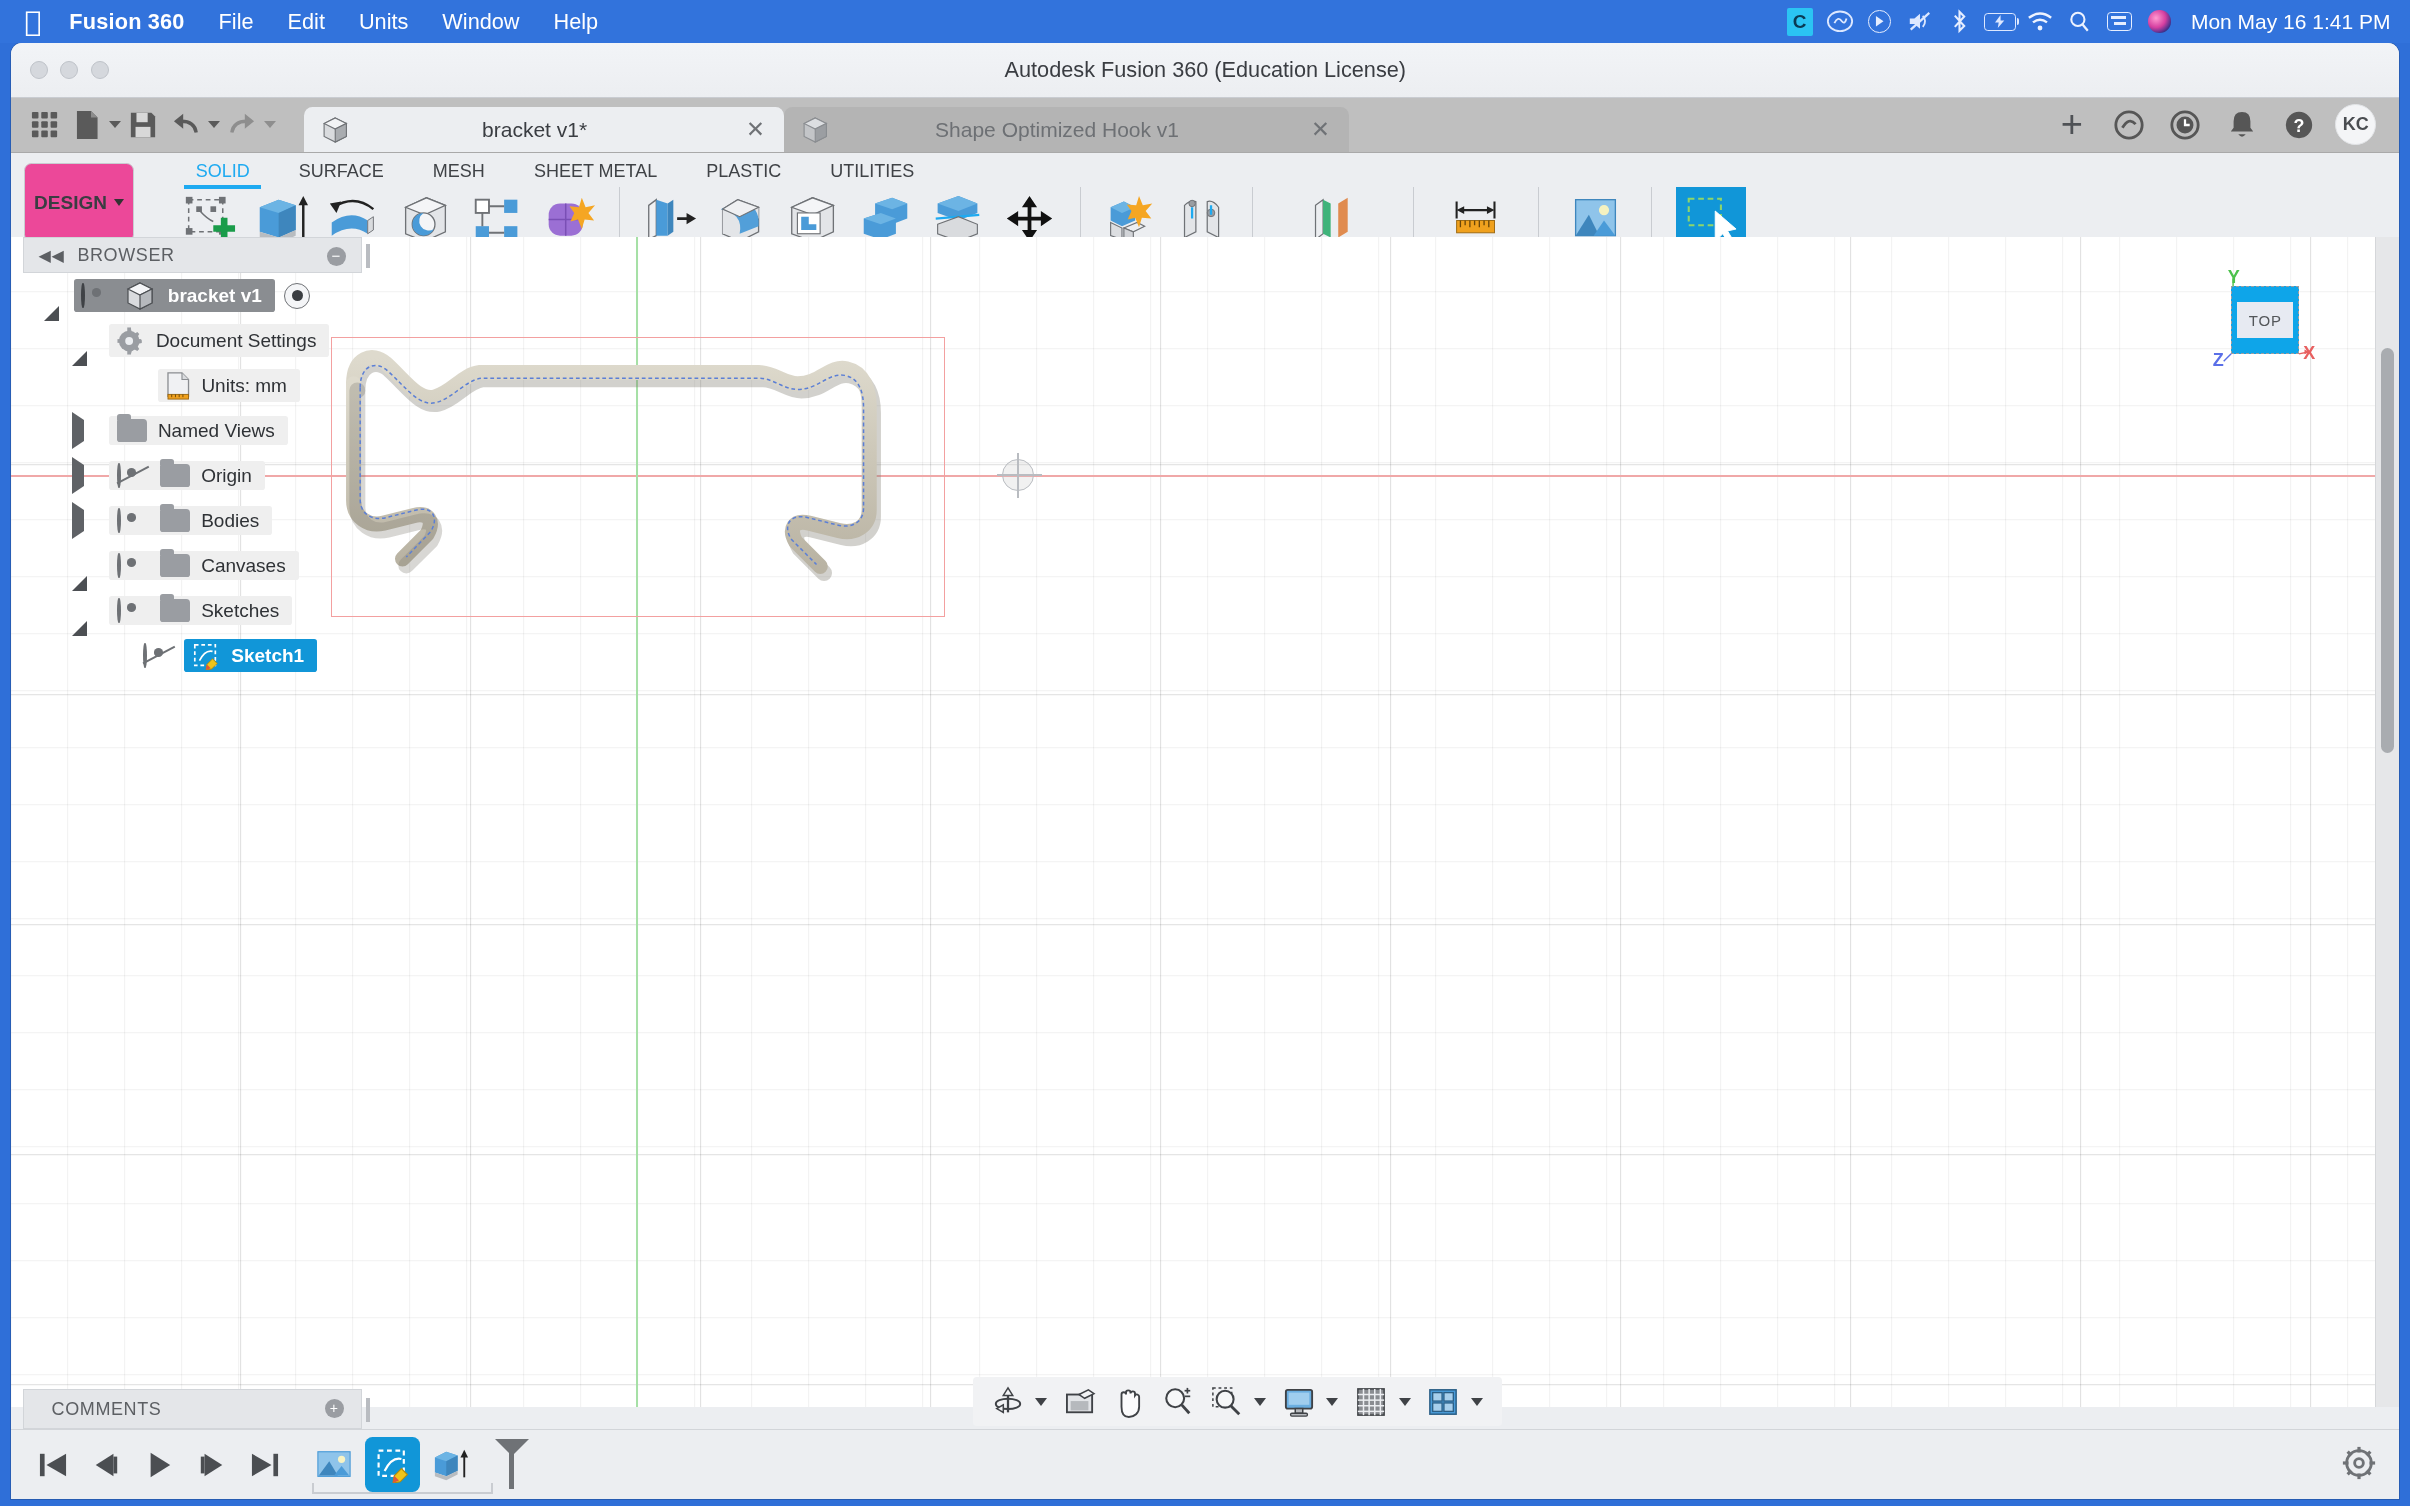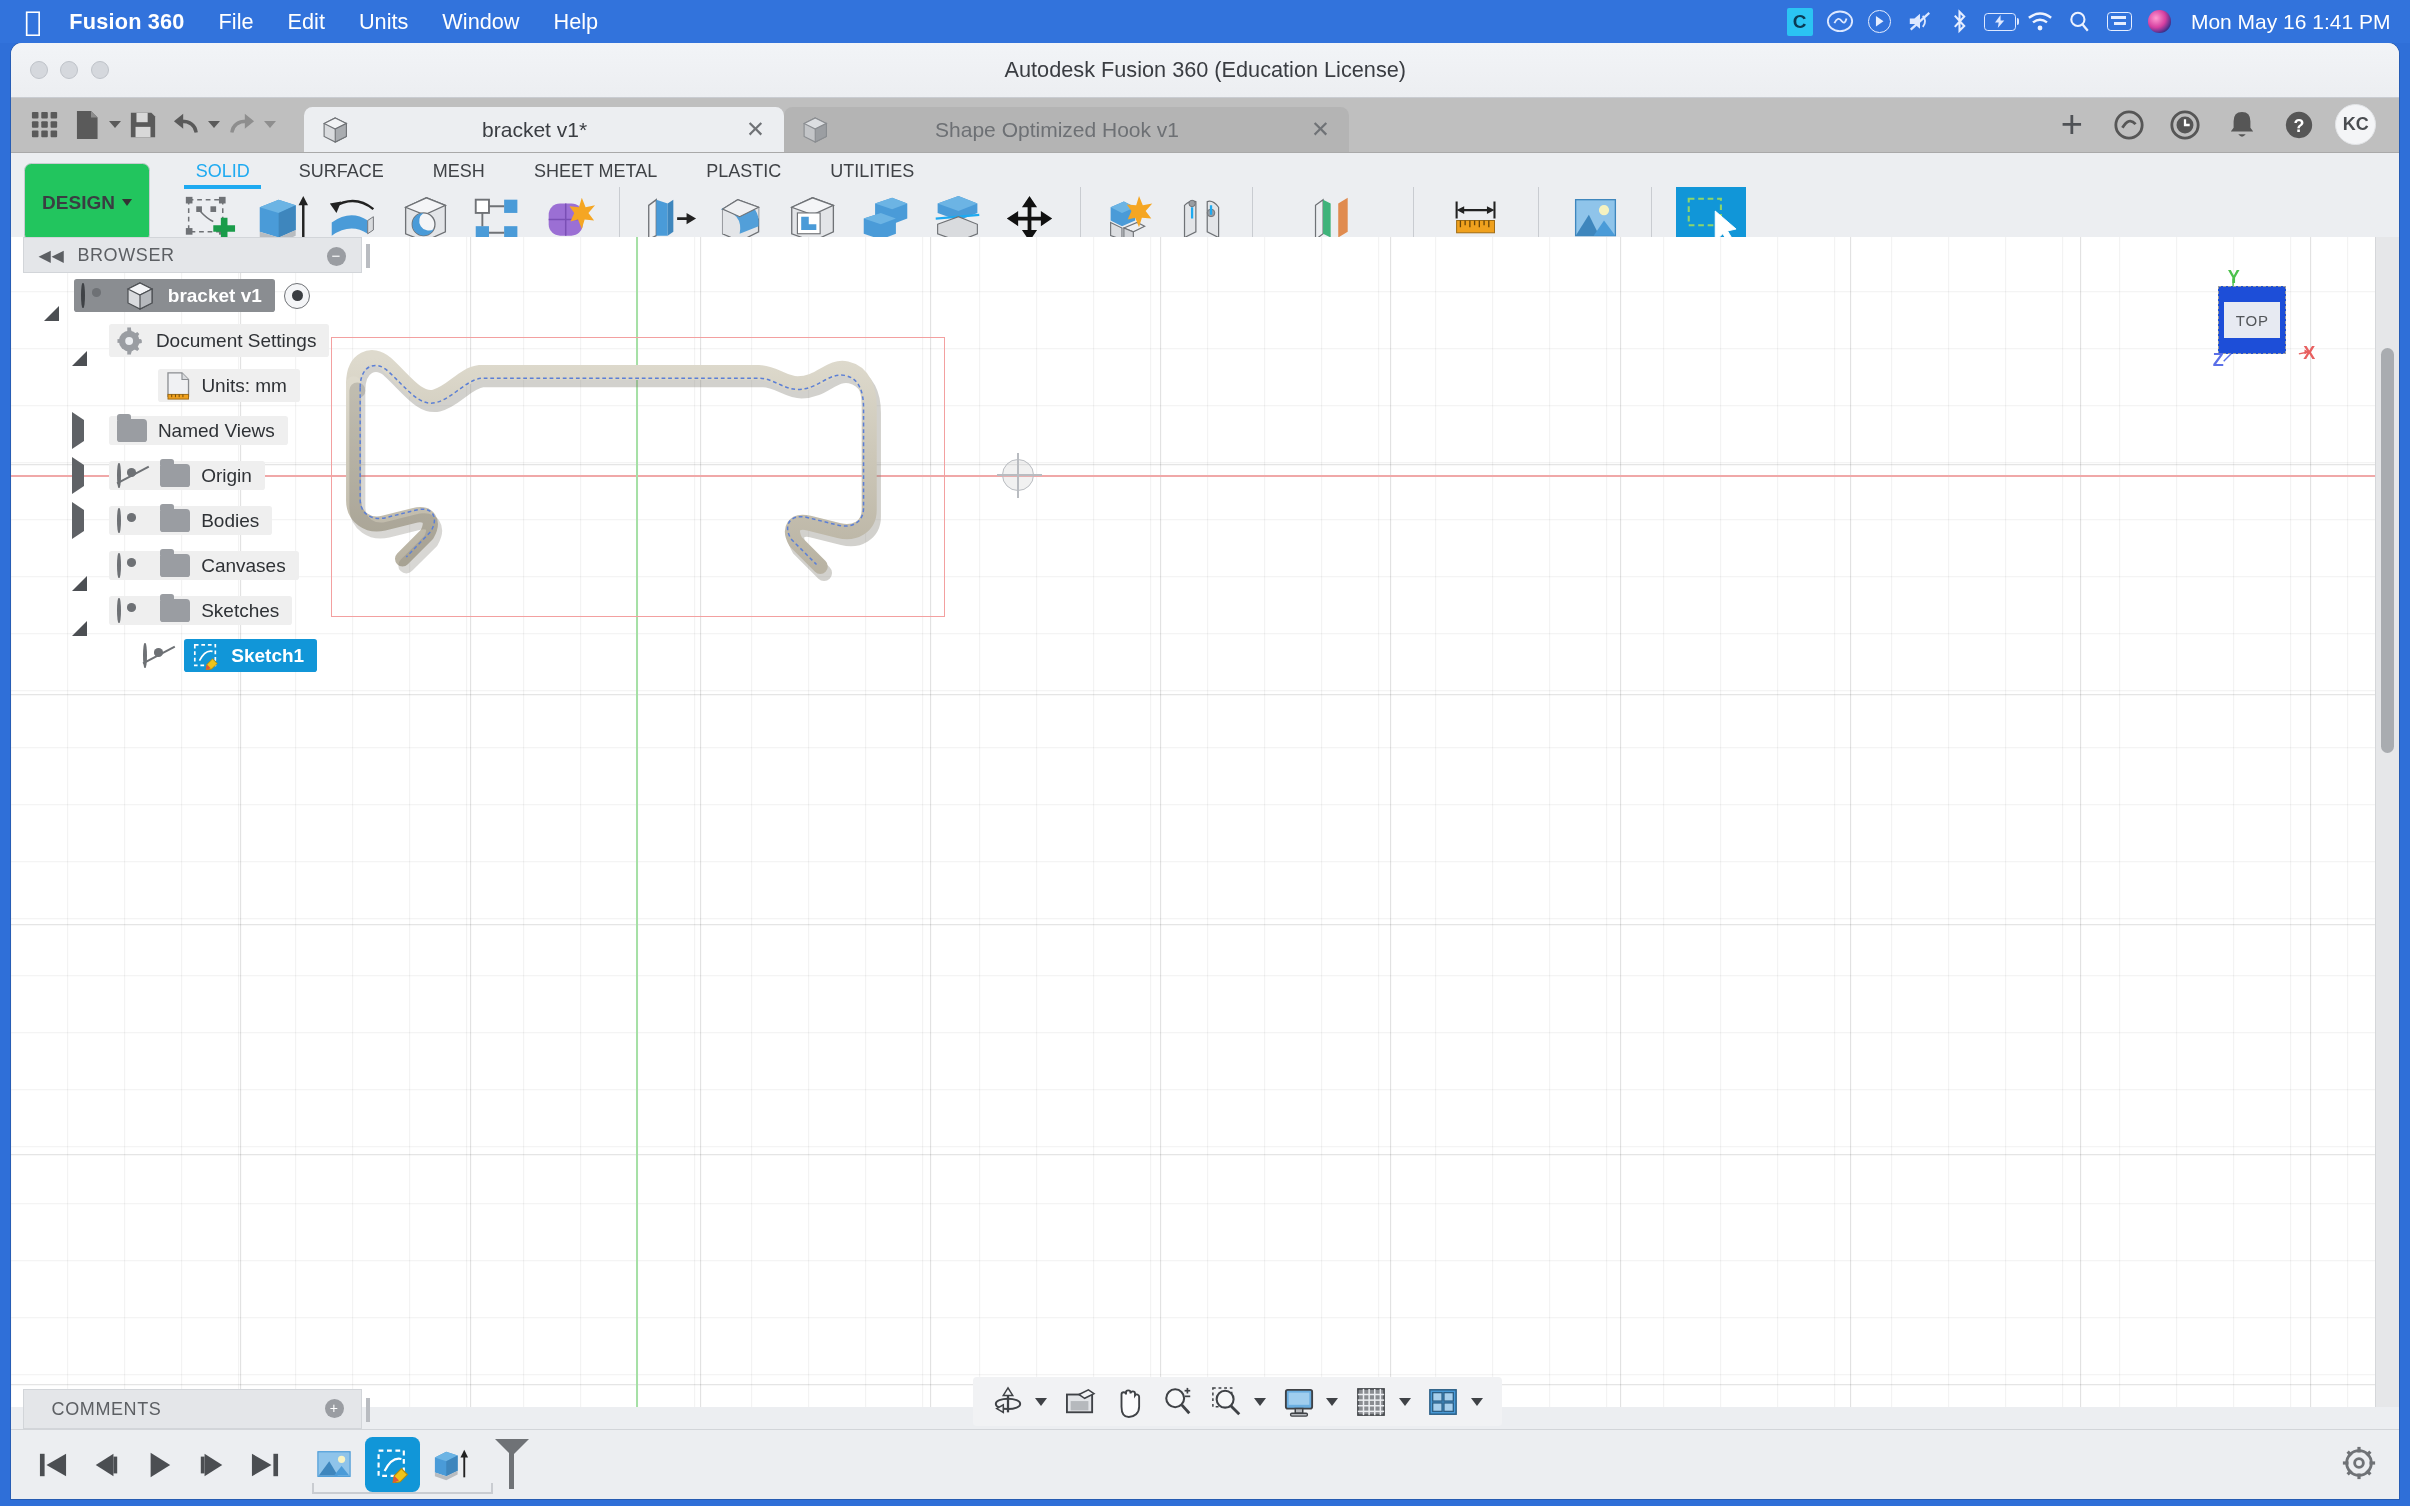--- a/index.html
+++ b/index.html
@@ -107,22 +107,22 @@
   .tb-btn { width: 53px; height: 55px; display: flex; align-items: center; justify-content: center; color: #565656; }
   .avatar {
     width: 41px; height: 41px; border-radius: 50%; background: #f4f5f7;
     display: flex; align-items: center; justify-content: center;
     font-size: 18px; color: #4a4d51; font-weight: bold; border: 0.9px solid #e2e4e7;
   }
 
   
   #ribbon { position: relative; width: 100%; height: 139px; background: #eceef1; border-bottom: 0.9px solid #c6c9ce; }
   #design-box {
-    position: absolute; left: 13px; top: 10.4px; width: 126px; height: 79px;
-    border: 0.9px solid #c9ccd1; border-radius: 7.5px; background: #22c55e;
+    position: absolute; left: 13px; top: 10.4px; width: 110px; height: 79px;
+    border: 0.9px solid #c9ccd1; border-radius: 7.5px; background: #ec4899;
     display: flex; align-items: center; justify-content: center; gap: 7.5px;
     font-size: 19px; font-weight: bold; color: #3a3d42;
   }
   #env-tabs { position: absolute; left: 160px; top: 3.8px; display: flex; align-items: flex-start; height: 32px; }
   .env-tab { font-size: 18px; color: #3f4246; padding: 3.8px 24.5px 7.5px 24.5px; position: relative; }
   .env-tab.active { color: #1eaaf1; }
   .env-tab.active::after { content: ""; position: absolute; left: 13px; right: 13px; bottom: 0; height: 3.8px; background: #1eaaf1; }
 
   #ribbon-tools { position: absolute; left: 158px; top: 34px; right: 0; height: 104px; display: flex; align-items: flex-start; }
   .rgroup { display: flex; flex-direction: column; align-items: center; position: relative; padding: 0 5.6px; }
@@ -198,22 +198,22 @@
   #origin-pt::after { content: ""; position: absolute; left: 14px; top: -6.6px; width: 1.9px; height: 45px; background: #b9bcc1; }
   #canvas-image {
     position: absolute; left: 320px; top: 100px; width: 614px; height: 280px;
     border: 1.4px solid #f3a0a0;
   }
   #clip-svg { position: absolute; left: 320px; top: 94px; width: 621px; height: 292px; }
 
   
   #viewcube { position: absolute; right: 55px; top: 34px; width: 141px; height: 113px; }
   .vc-face {
-    position: absolute; left: 15px; top: 15px; width: 68px; height: 68px;
-    background: #1d4ed8; border: 1.4px dashed #9a9da2;
+    position: absolute; left: 28px; top: 15px; width: 68px; height: 68px;
+    background: #0ea5e9; border: 1.4px dashed #9a9da2;
     display: flex; align-items: center; justify-content: center;
     font-size: 15px; color: #53565a; letter-spacing: 0.9px;
   }
   .vc-face span { background: #e7eaf2; padding: 9.4px 11.3px; }
   .vc-ax { position: absolute; font-size: 18px; font-weight: bold; }
 
   
   #vscroll { position: absolute; right: 0; top: 194px; bottom: 92px; width: 24.5px; background: #e6e7e9; border-left: 0.9px solid #d5d7da; }
   #vscroll .thumb { position: absolute; left: 5.6px; top: 111px; width: 13px; height: 405px; background: #a9acb0; border-radius: 6.6px; }
 

